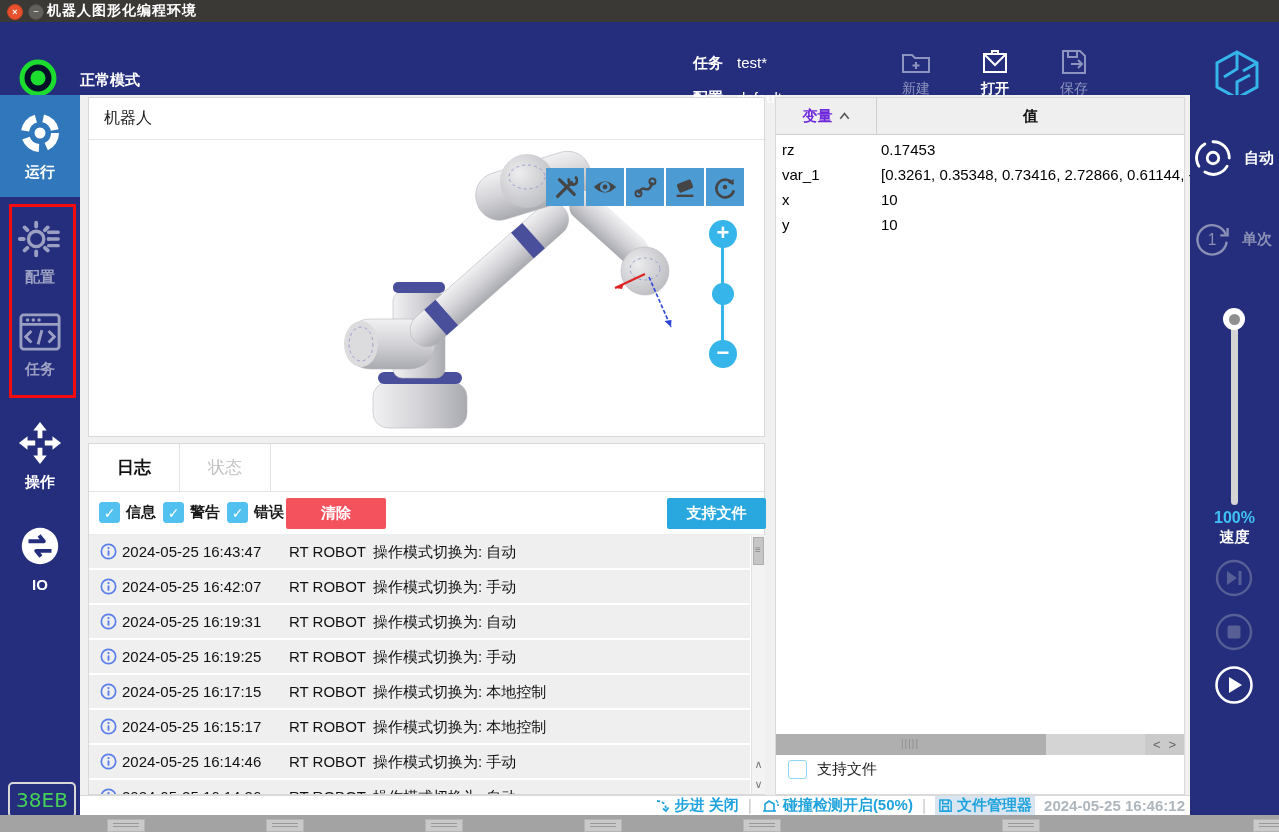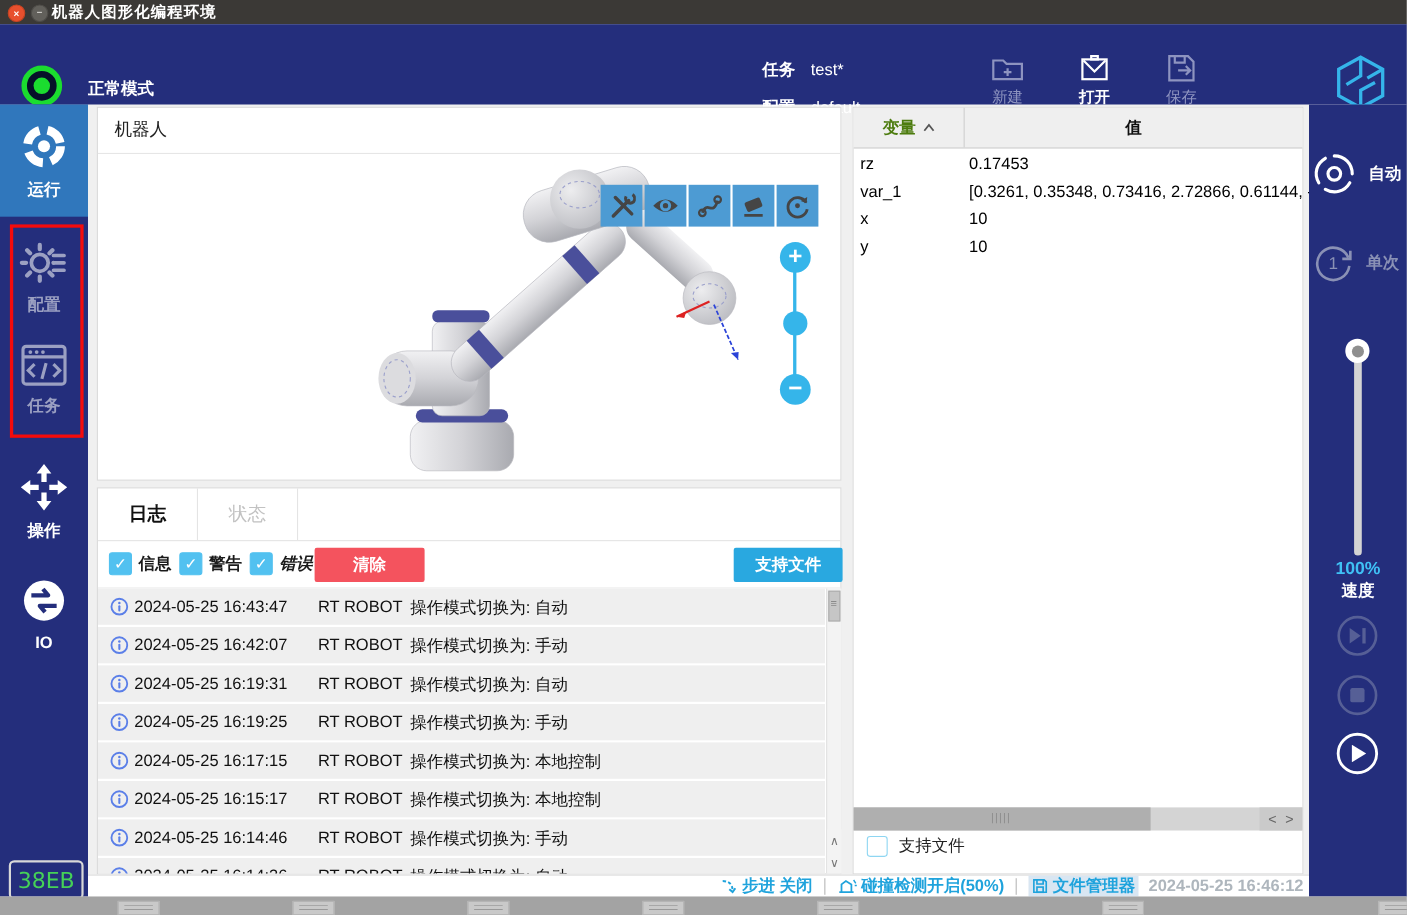--- a/index.html
+++ b/index.html
@@ -65,21 +65,21 @@
        border-right:1px solid #E4E4E4;cursor:pointer;}
   .tab.active{font-weight:bold;color:#111;}
   .tab.inactive{color:#C2C2C2;}
   .filterbar{left:0;top:48px;width:675px;height:42px;border-bottom:1px solid #ECECEC;text-align:center;}
   .cbgroup{top:10px;display:flex;align-items:center;gap:6px;cursor:pointer;}
   .cb{width:21px;height:21px;border-radius:3px;box-sizing:border-box;border:1px solid #8ED6F2;background:#FFF;
       display:flex;align-items:center;justify-content:center;color:#FFF;font-size:14px;font-weight:bold;}
   .cb.checked{background:#52C1F0;border-color:#52C1F0;}
   .cb.checked::after{content:"✓";}
   .cbgroup .lbl{font-size:15px;font-weight:bold;color:#1A1A1A;}
-  .fg-info{left:10px;} .fg-warn{left:74px;} .fg-err{left:138px;font-style:italic;}
+  .fg-info{left:10px;} .fg-warn{left:74px;} .fg-err{left:138px;}
   .btn-clear{left:197px;top:6px;width:100px;height:31px;background:#F4535E;color:#FFF;font-size:15px;font-weight:bold;
              display:flex;align-items:center;justify-content:center;border-radius:2px;cursor:pointer;}
   .btn-support{left:578px;top:6px;width:99px;height:31px;background:#29A8E0;color:#FFF;font-size:15px;font-weight:bold;
              display:flex;align-items:center;justify-content:center;border-radius:2px;cursor:pointer;}
   .loglist{left:0;top:91px;width:661px;height:259px;overflow:hidden;}
   .logrow{position:absolute;left:0;width:661px;height:33px;background:#EFEFEF;border-bottom:2px solid #FFF;
           font-size:15px;color:#111;}
   .logrow .t{position:absolute;left:33px;top:8px;}
   .logrow .s{position:absolute;left:200px;top:8px;}
   .logrow .m{position:absolute;left:284px;top:8px;}
@@ -88,21 +88,21 @@
   .vthumb{left:1px;top:2px;width:11px;height:28px;background:#C6C6C6;border:1px solid #ADADAD;box-sizing:border-box;}
   .vthumb::after{content:"≡";position:absolute;left:1px;top:6px;font-size:10px;color:#8A8A8A;}
   .varrow{left:0px;width:13px;height:20px;display:flex;align-items:center;justify-content:center;font-size:11px;color:#777;
           background:#F3F3F3;cursor:pointer;}
   .va-up{top:219px;} .va-up::after{content:"∧";}
   .va-down{top:239px;} .va-down::after{content:"∨";}
   
   .panel-vars{left:775px;top:97px;width:410px;height:698px;}
   .vhead{left:0;top:0;width:408px;height:36px;background:#EFEFEF;border-bottom:1px solid #CFCFCF;display:flex;}
   .vh-name{width:100px;border-right:1px solid #CFCFCF;display:flex;align-items:center;justify-content:center;gap:6px;
-           font-size:15px;font-weight:bold;color:#4d7c0f;cursor:pointer;}
+           font-size:15px;font-weight:bold;color:#6d28d9;cursor:pointer;}
   .vh-val{flex:1;display:flex;align-items:center;justify-content:center;font-size:15px;font-weight:bold;color:#111;}
   .vrow{position:absolute;left:0;width:408px;height:25px;font-size:15px;color:#000;}
   .vrow .n{position:absolute;left:6px;top:4px;}
   .vrow .v{position:absolute;left:105px;top:4px;white-space:nowrap;}
   .hscroll{left:0;top:636px;width:408px;height:21px;background:#D4D4D4;}
   .hthumb{left:0;top:0;width:270px;height:21px;background:#AFAFAF;cursor:grab;}
   .hthumb::after{content:"|||||";position:absolute;left:125px;top:4px;font-size:10px;color:#8C8C8C;letter-spacing:1px;}
   .hcorner{left:369px;top:0;width:39px;height:21px;background:#CACACA;display:flex;align-items:center;
            justify-content:center;gap:8px;font-size:13px;color:#666;}
   .hcorner span{cursor:pointer;}

